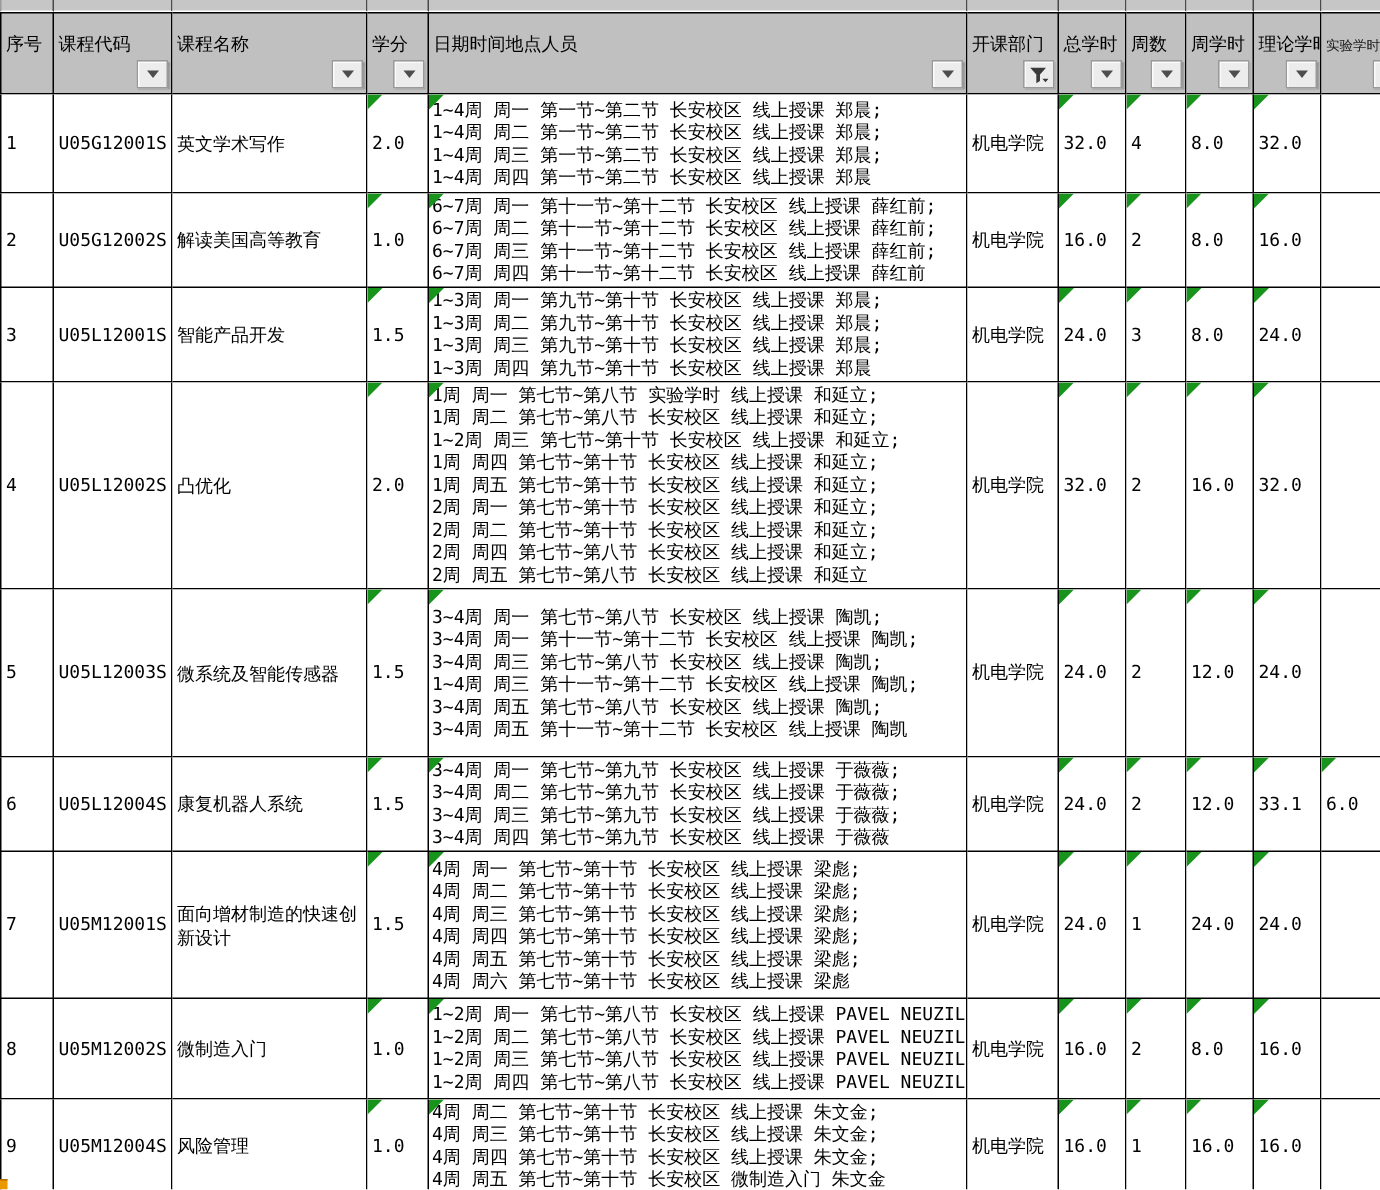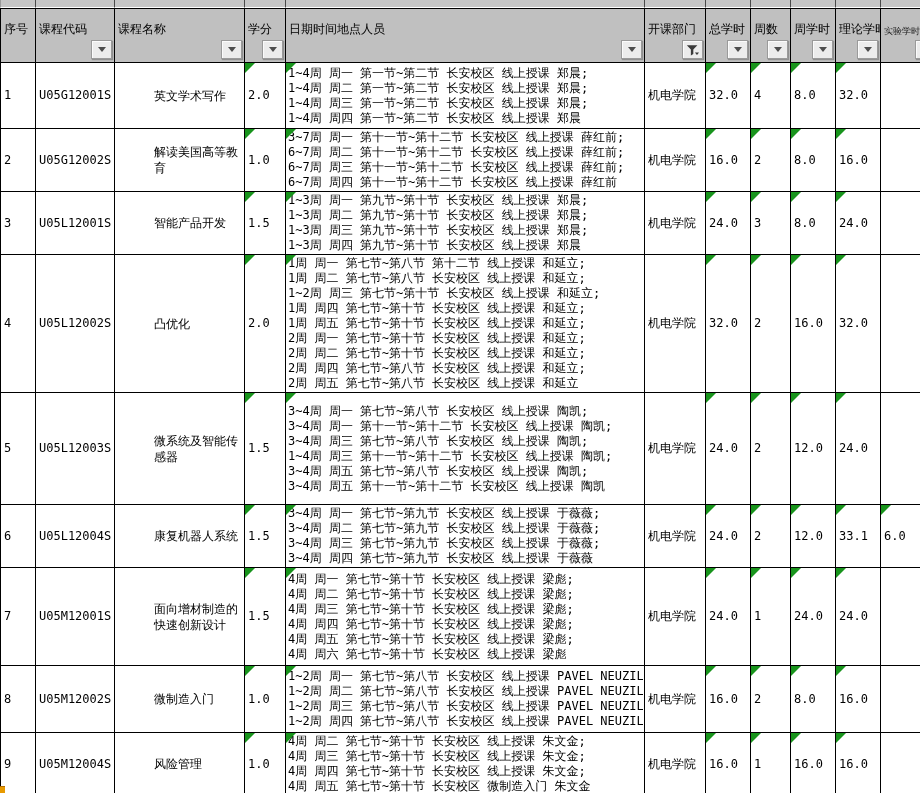--- a/index.html
+++ b/index.html
@@ -87,21 +87,21 @@
     position:relative;
     border-right:1px solid #000;
     border-bottom:1px solid #000;
     padding:0;
     vertical-align:middle;
     background:#fff;
     overflow:hidden;
   }
   td.cell:first-child{border-left:1px solid #000;}
   .val{display:block;padding:1px 2px 1px 3px;line-height:15px;white-space:nowrap;}
-  td.cell-name .val{white-space:normal;line-height:16px;margin-left:36px;}
+  td.cell-name .val{white-space:normal;line-height:16px;}
   .sched{
     display:flex;flex-direction:column;justify-content:center;
     height:100%;
     padding:1px 1px 1px 2px;
   }
   .sline{white-space:nowrap;line-height:15px;overflow:hidden;}
   .flag{
     position:absolute;top:0;left:0;
     width:0;height:0;
     border-top:10px solid #18941c;
@@ -283,21 +283,21 @@
           <td class="cell cell-name">
             <span class="val">解读美国高等教育</span>
           </td>
           <td class="cell cell-credits">
             <span class="flag"></span>
             <span class="val">1.0</span>
           </td>
           <td class="cell cell-schedule">
             <span class="flag"></span>
             <div class="sched">
-              <div class="sline">3~7周 周一 第十一节~第十二节 长安校区 线上授课 薛红前;</div>
+              <div class="sline">6~7周 周一 第十一节~第十二节 长安校区 线上授课 薛红前;</div>
               <div class="sline">6~7周 周二 第十一节~第十二节 长安校区 线上授课 薛红前;</div>
               <div class="sline">6~7周 周三 第十一节~第十二节 长安校区 线上授课 薛红前;</div>
               <div class="sline">6~7周 周四 第十一节~第十二节 长安校区 线上授课 薛红前</div>
             </div>
           </td>
           <td class="cell cell-department">
             <span class="val">机电学院</span>
           </td>
           <td class="cell cell-total_hours">
             <span class="flag"></span>
@@ -375,21 +375,21 @@
           <td class="cell cell-name">
             <span class="val">凸优化</span>
           </td>
           <td class="cell cell-credits">
             <span class="flag"></span>
             <span class="val">2.0</span>
           </td>
           <td class="cell cell-schedule">
             <span class="flag"></span>
             <div class="sched">
-              <div class="sline">1周 周一 第七节~第八节 第十二节 线上授课 和延立;</div>
+              <div class="sline">1周 周一 第七节~第八节 实验学时 线上授课 和延立;</div>
               <div class="sline">1周 周二 第七节~第八节 长安校区 线上授课 和延立;</div>
               <div class="sline">1~2周 周三 第七节~第十节 长安校区 线上授课 和延立;</div>
               <div class="sline">1周 周四 第七节~第十节 长安校区 线上授课 和延立;</div>
               <div class="sline">1周 周五 第七节~第十节 长安校区 线上授课 和延立;</div>
               <div class="sline">2周 周一 第七节~第十节 长安校区 线上授课 和延立;</div>
               <div class="sline">2周 周二 第七节~第十节 长安校区 线上授课 和延立;</div>
               <div class="sline">2周 周四 第七节~第八节 长安校区 线上授课 和延立;</div>
               <div class="sline">2周 周五 第七节~第八节 长安校区 线上授课 和延立</div>
             </div>
           </td>

